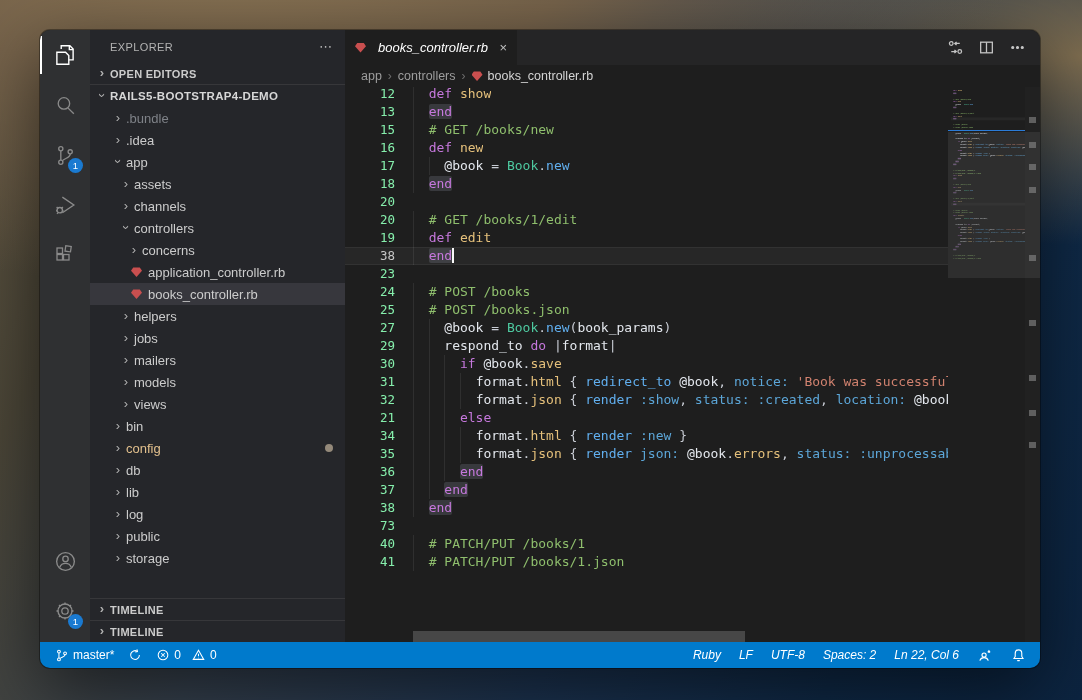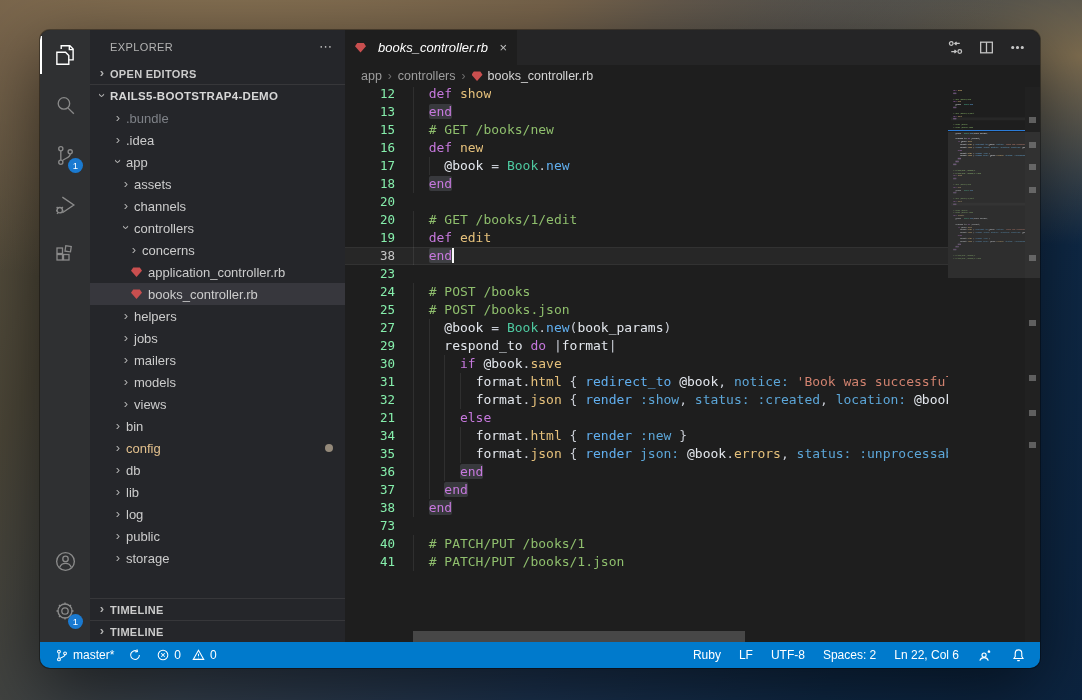--- a/index.html
+++ b/index.html
@@ -89,21 +89,21 @@
   .mini-content .line .txt { padding-left:0; }
   .mini-slider { position:absolute; right:0; width:92px; top:45px; height:146px; background:rgba(150,150,150,.14); z-index:5; }
   .mini-curline { position:absolute; right:15px; width:77px; top:43px; height:1px; background:#2b7bd6; z-index:6; }
   .vscroll { position:absolute; right:0; top:0; width:15px; bottom:0; background:rgba(40,40,40,.35); }
   .vscroll .mark { position:absolute; left:4px; width:7px; height:6px; background:rgba(170,170,170,.45); }
   .hscroll { position:absolute; left:68px; right:92px; bottom:0; height:11px; z-index:7; }
   .hscroll .slider { position:absolute; left:0; top:0; height:100%; width:332px; background:rgba(121,121,121,.45); }
   
   .statusbar { height:26px; background:#007acc; color:#ffffff; display:flex; align-items:center; font-size:12px; padding:0 14px 0 15px; flex:0 0 auto; }
   .sb-item { display:flex; align-items:center; gap:4px; margin-right:14px; }
-  .sb-right { margin-left:auto; display:flex; align-items:center; }
+  .sb-right { margin-left:auto; display:flex; align-items:center;font-style:italic; }
   .sb-right .sb-item { margin-right:0; margin-left:18px; }
   .statusbar svg { stroke:#ffffff; fill:none; stroke-width:1.2; }
 </style>
 </head>
 <body>
 
 <div class="window">
 
 
   <div class="main">

